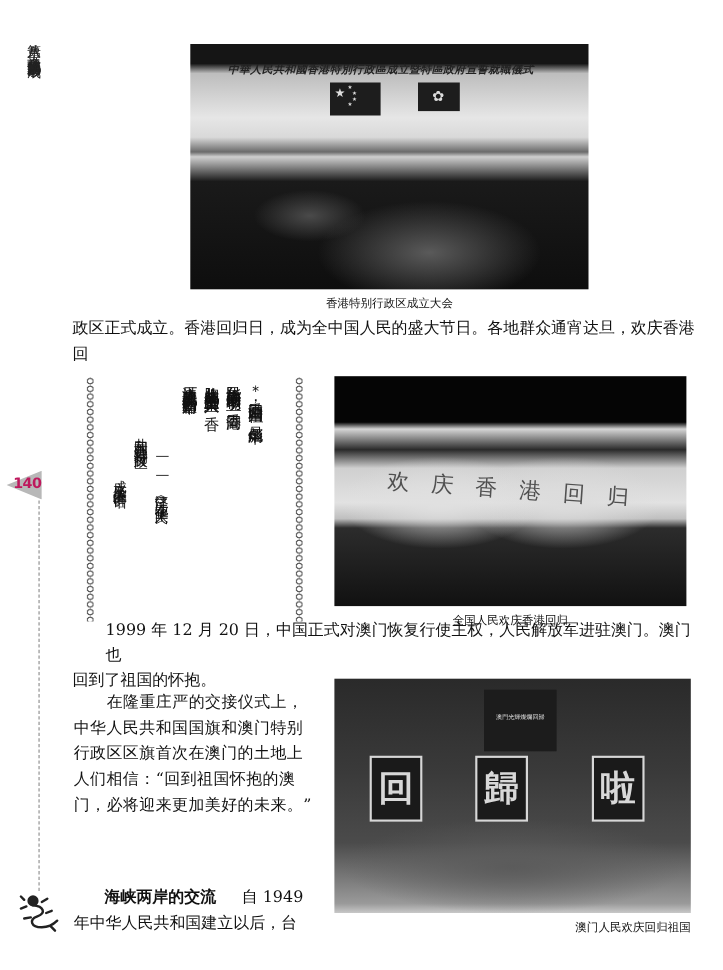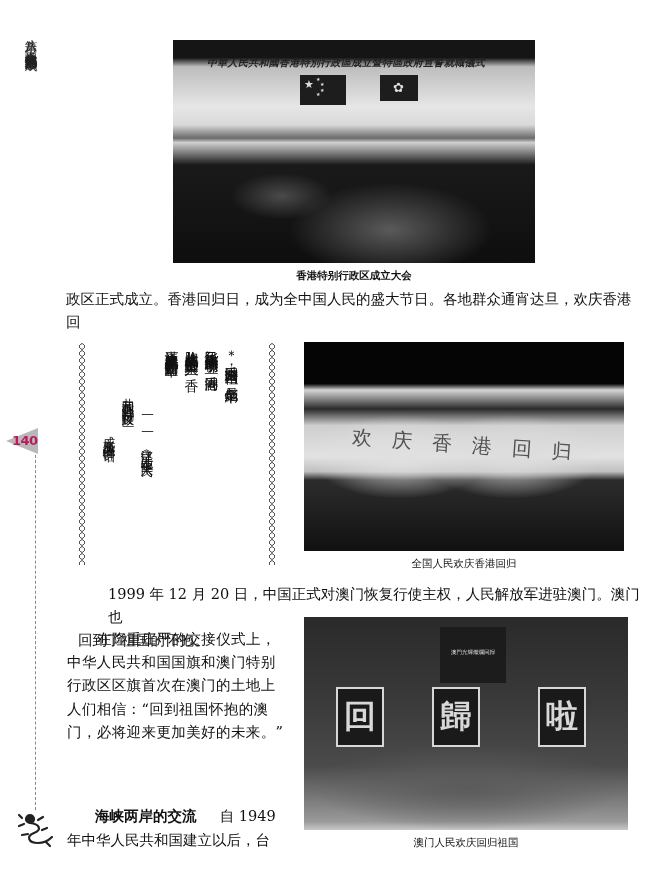--- a/index.html
+++ b/index.html
@@ -96,21 +96,21 @@
     <span style="left:4px;top:3px;font-size:11px;">★</span>
     <span style="left:16px;top:1px;font-size:5px;">★</span>
     <span style="left:20px;top:6px;font-size:5px;">★</span>
     <span style="left:20px;top:12px;font-size:5px;">★</span>
     <span style="left:16px;top:16px;font-size:5px;">★</span>
   </div>
   <div class="abs flag flag-hk">
     <span style="left:13px;top:5px;font-size:13px;">✿</span>
   </div>
 </div>
-<div class="abs caption" style="left:173px; top:269px; width:362px;font-weight:bold;">香港特别行政区成立大会</div>
+<div class="abs caption" style="left:173px; top:269px; width:362px;">香港特别行政区成立大会</div>
 
 <div class="abs body-text" style="left:66px; top:288px; width:570px;">
   <div>政区正式成立。香港回归日，成为全中国人民的盛大节日。各地群众通宵达旦，欢庆香港回</div>
 </div>
 
 <div class="abs chain chain-left"></div>
 <div class="abs chain chain-right"></div>
 <div class="abs vert quote" style="left:162px;">
   <div>＊香港回归祖国，是彪炳中</div>
   <div>华民族史册的千秋功业。香港同</div>
@@ -121,21 +121,21 @@
   <div style="padding-top:58px;">——江泽民《在中华人民</div>
   <div style="padding-top:40px;">共和国香港特别行政区</div>
   <div style="padding-top:78px;">成立庆典上的讲话》</div>
 </div>
 
 <div class="abs photo photo2">
   <div class="abs p2-text">欢庆香港回归</div>
 </div>
 <div class="abs caption" style="left:304px; top:557px; width:320px;">全国人民欢庆香港回归</div>
 
-<div class="abs body-text" style="left:66px; top:583px; width:575px;margin-left:12px;">
+<div class="abs body-text" style="left:66px; top:562px; width:575px;">
   <div style="padding-left:30px;">1999 年 12 月 20 日，中国正式对澳门恢复行使主权，人民解放军进驻澳门。澳门也</div>
   <div>回到了祖国的怀抱。</div>
 </div>
 
 <div class="abs body-text" style="left:67px; top:628px; width:220px; line-height:23.2px; letter-spacing:0.4px;">
   <div style="padding-left:30px;">在隆重庄严的交接仪式上，</div>
   <div>中华人民共和国国旗和澳门特别</div>
   <div>行政区区旗首次在澳门的土地上</div>
   <div>人们相信：“回到祖国怀抱的澳</div>
   <div>门，必将迎来更加美好的未来。”</div>
@@ -157,13 +157,13 @@
   <div class="abs p3-sign" style="left:32px;">
       <span>回</span>
     </div>
   <div class="abs p3-sign" style="left:128px;">
       <span>歸</span>
     </div>
   <div class="abs p3-sign" style="left:234px;">
       <span>啦</span>
     </div>
 </div>
-<div class="abs caption" style="left:304px; top:836px; width:324px;">澳门人民欢庆回归祖国</div>
+<div class="abs caption" style="left:304px; top:836px; width:324px;text-align:right;">澳门人民欢庆回归祖国</div>
 
 </body></html>

